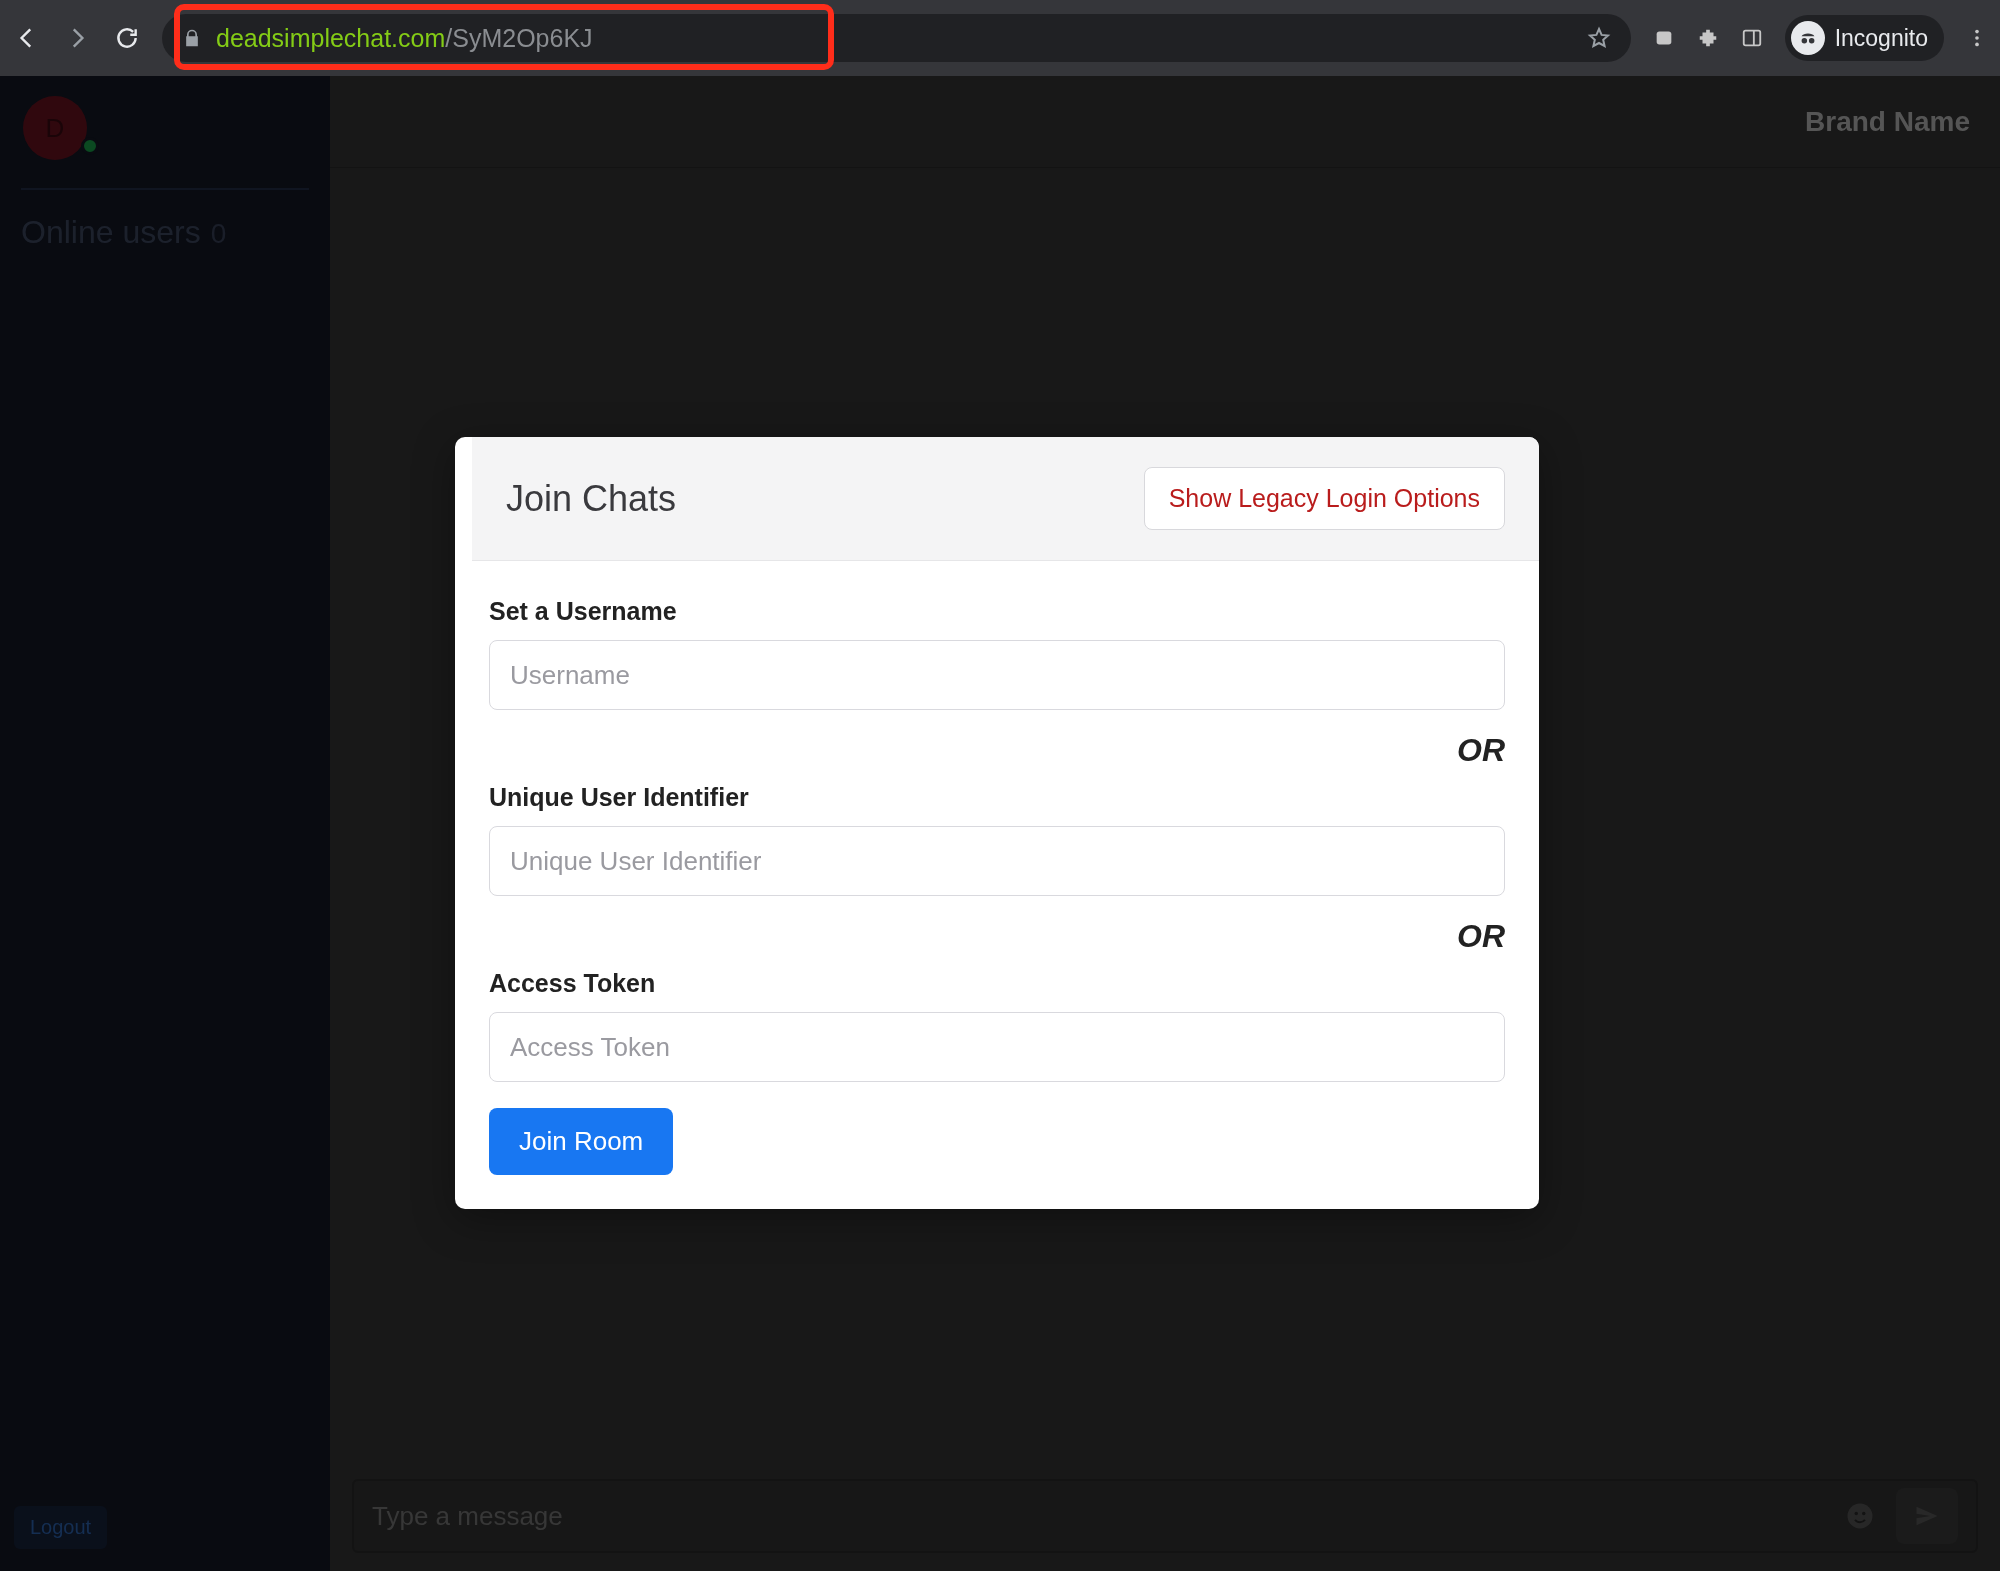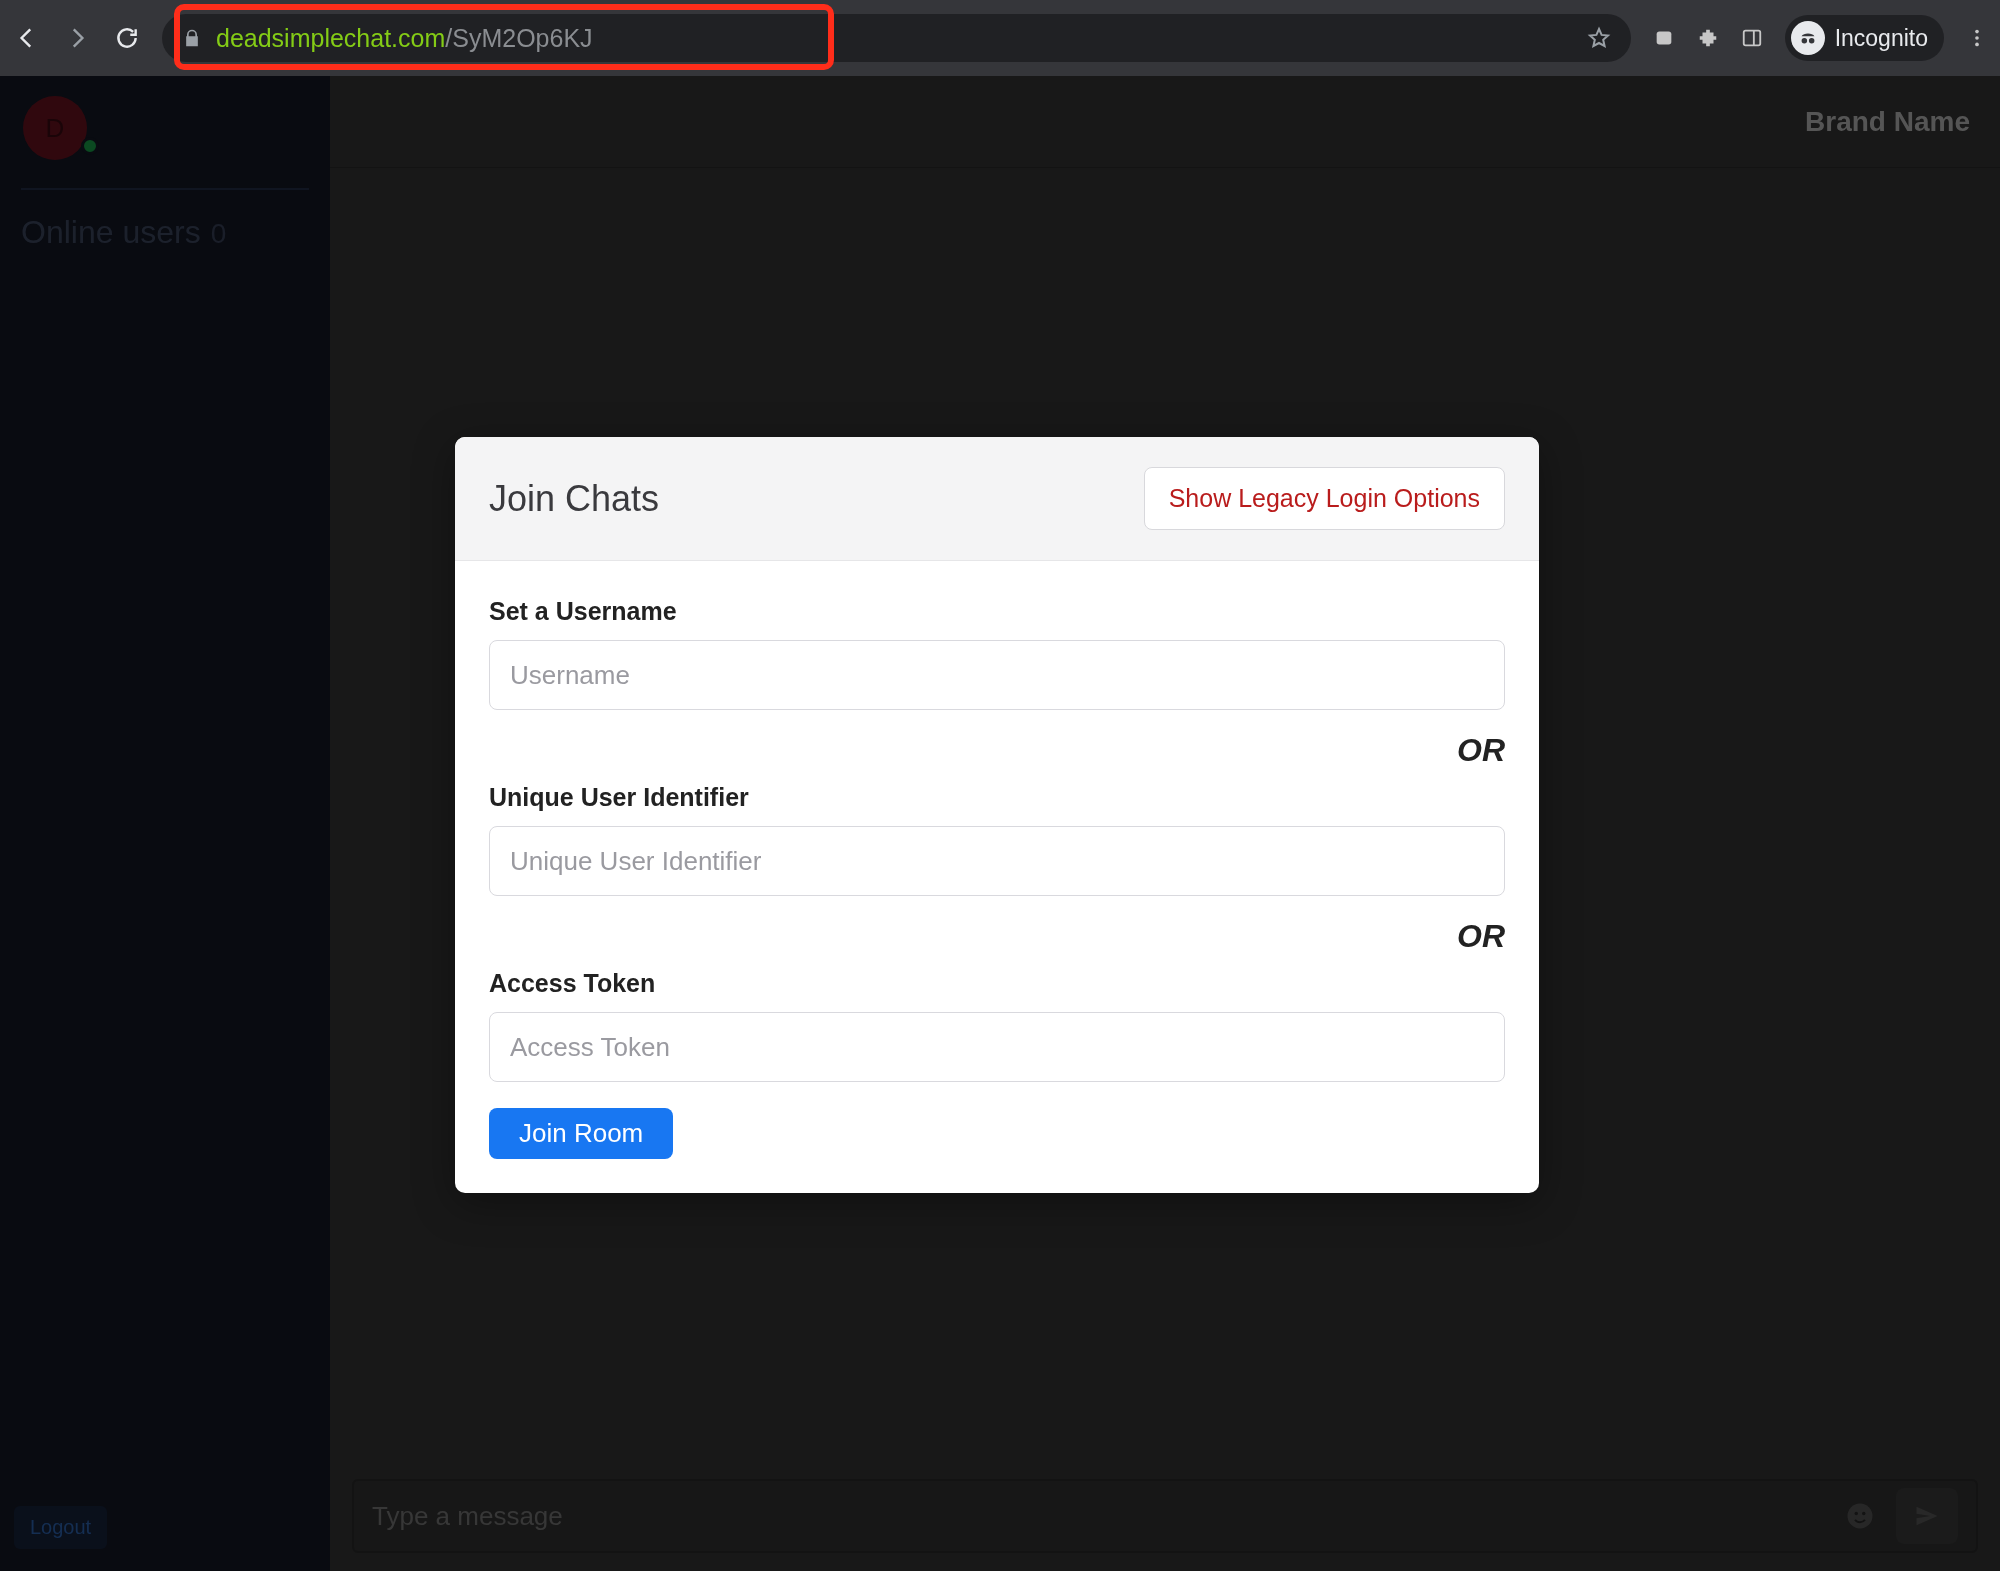--- a/index.html
+++ b/index.html
@@ -41,29 +41,29 @@
 
 .main { flex:1; height:100%; background:#353535; display:flex; flex-direction:column; position:relative; }
 .main-header { height:92px; border-bottom:1px solid #2a2a2a; display:flex; align-items:center; justify-content:flex-end; padding:0 30px; color:#bdbdbd; font-size:28px; font-weight:700; }
 .chat-area { flex:1; position:relative; }
 .composer { margin: 0 22px 18px 22px; height:74px; border:2px solid #2b2b2b; border-radius:6px; background:#333333; display:flex; align-items:center; padding:0 18px; color:#7a7a7a; font-size:26px; }
 .composer .emoji { margin-left:auto; width:36px; height:36px; display:flex; align-items:center; justify-content:center; color:#585858; }
 .composer .send { margin-left:18px; width:62px; height:56px; background:#3c3c3c; border-radius:8px; display:flex; align-items:center; justify-content:center; color:#5a5a5a; }
 
 
 .modal { position:absolute; left:455px; top:361px; width:1084px; background:#ffffff; border-radius:10px; overflow:hidden; box-shadow:0 10px 40px rgba(0,0,0,0.35); z-index:10; }
-.modal-header { background:#f4f4f5; padding:30px 34px; display:flex; align-items:center; justify-content:space-between; border-bottom:1px solid #e6e6e8; }
+.modal-header { background:#f4f4f5; padding:30px 34px; display:flex; align-items:center; justify-content:space-between; border-bottom:1px solid #e6e6e8;margin-left:17px; }
 .modal-title { font-size:36px; color:#3a3a3e; font-weight:500; }
 .legacy-btn { background:#ffffff; border:1px solid #d8d8dc; border-radius:8px; padding:16px 24px; font-size:25px; color:#b91c1c; font-weight:500; }
 .modal-body { padding:28px 34px 34px 34px; }
 .field-label { font-size:25px; font-weight:600; color:#222; margin-top:8px; margin-bottom:14px; }
 .text-input { width:100%; height:70px; border:1px solid #d9d9de; border-radius:8px; padding:0 20px; font-size:26px; color:#333; background:#fff; }
 .text-input::placeholder { color:#9a9aa0; }
 .or { text-align:right; font-size:32px; font-weight:700; color:#222; margin:22px 0 14px 0;font-style:italic; }
-.join-btn { margin-top:26px; background:#1877f2; color:#fff; font-size:26px; font-weight:500; border:none; border-radius:8px; padding:10px 30px; }
+.join-btn { margin-top:26px; background:#1877f2; color:#fff; font-size:26px; font-weight:500; border:none; border-radius:8px; padding:18px 30px; }
 
 svg { display:block; }
 </style>
 </head>
 <body>
 
 <div class="browser-bar">
   <div class="nav-btns">
     <div class="nav-icon active">
       <svg width="26" height="26" viewBox="0 0 24 24" fill="none" stroke="currentColor" stroke-width="2.2">

